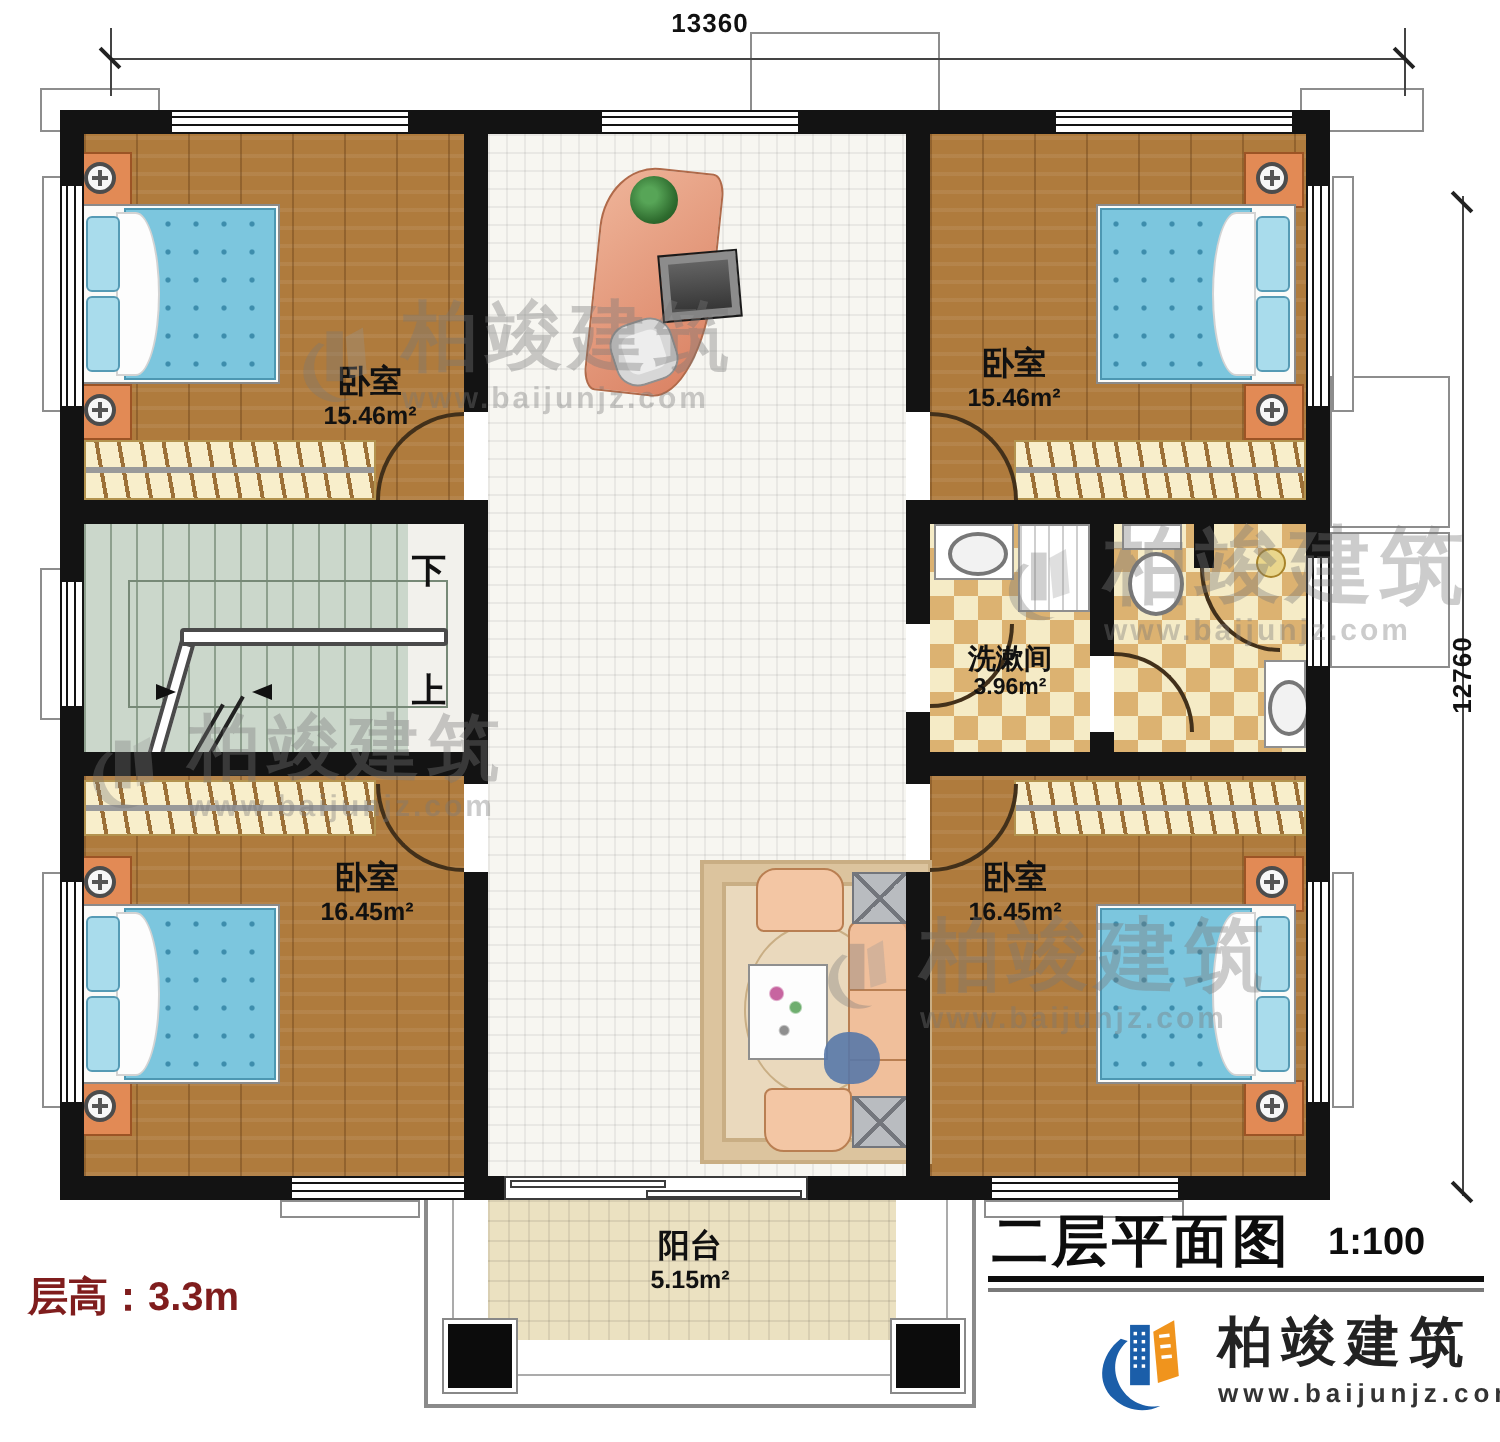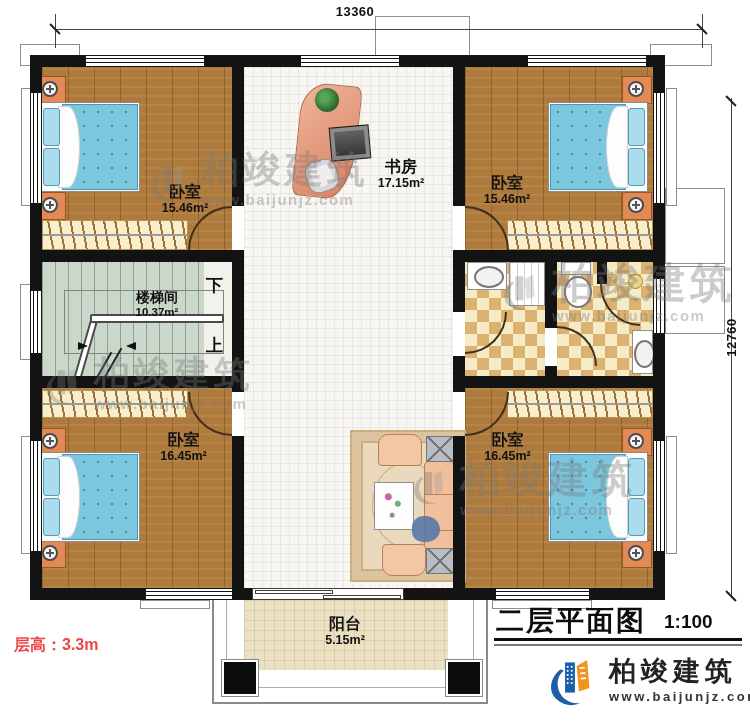--- a/index.html
+++ b/index.html
@@ -228,46 +228,42 @@
   <div class="abs" style="left:212px;top:600px;width:276px;height:104px;border:2px solid #8a8a8a;border-top:none;z-index:3;box-sizing:border-box;"></div>
   <div class="abs" style="left:226px;top:600px;width:248px;height:88px;border:1px solid #ababab;border-top:none;z-index:3;box-sizing:border-box;"></div>
   <div class="floor balconyfloor" style="left:244px;top:600px;width:204px;height:70px;z-index:4;"></div>
   <div class="abs" style="left:222px;top:660px;width:32px;height:32px;background:#0c0c0c;border:2px solid #fff;box-shadow:0 0 0 1px #888;z-index:6;"></div>
   <div class="abs" style="left:446px;top:660px;width:32px;height:32px;background:#0c0c0c;border:2px solid #fff;box-shadow:0 0 0 1px #888;z-index:6;"></div>
 
   <div class="room-label" style="left:130px;top:183px;width:110px;">
     <span class="nm">卧室</span>
     <span class="ar">15.46m²</span>
   </div>
-  <div class="room-label" style="left:356px;top:158px;width:90px;">
-    <span class="nm">书房</span>
-    <span class="ar">17.15m²</span>
-  </div>
   <div class="room-label" style="left:462px;top:174px;width:90px;">
     <span class="nm">卧室</span>
     <span class="ar">15.46m²</span>
   </div>
-  <div class="room-label sm" style="left:112px;top:290px;width:90px;">
-    <span class="nm">楼梯间</span>
-    <span class="ar">10.37m²</span>
+  <div class="room-label sm" style="left:462px;top:322px;width:86px;">
+    <span class="nm">洗漱间</span>
+    <span class="ar">3.96m²</span>
   </div>
   <div class="room-label" style="left:136px;top:431px;width:95px;">
     <span class="nm">卧室</span>
     <span class="ar">16.45m²</span>
   </div>
   <div class="room-label" style="left:460px;top:431px;width:95px;">
     <span class="nm">卧室</span>
     <span class="ar">16.45m²</span>
   </div>
   <div class="room-label" style="left:305px;top:615px;width:80px;z-index:30;">
     <span class="nm" style="font-size:16px;text-align:center;">阳台</span>
     <span class="ar">5.15m²</span>
   </div>
 
-  <div class="abs" style="left:14px;top:635px;font-size:16px;font-weight:bold;color:#ef4444;z-index:30;">层高：3.3m</div>
+  <div class="abs" style="left:14px;top:635px;font-size:20px;font-weight:bold;color:#7f1d1d;z-index:30;">层高：3.3m</div>
 
   <div class="abs" style="left:496px;top:602px;font-size:28px;font-weight:bold;letter-spacing:2px;color:#0d0d0d;z-index:30;">二层平面图</div>
   <div class="abs" style="left:664px;top:611px;font-size:19px;font-weight:bold;color:#0d0d0d;z-index:30;">1:100</div>
   <div class="abs" style="left:494px;top:638px;width:248px;height:3px;background:#0d0d0d;z-index:30;"></div>
   <div class="abs" style="left:494px;top:644px;width:248px;height:1.5px;background:#7a7a7a;z-index:30;"></div>
 
   <div class="abs" style="left:543px;top:652px;display:flex;align-items:center;z-index:30;">
     <svg width="58" height="58" viewBox="0 0 100 100">
       <path d="M30 30 C12 44 8 68 24 82 C36 93 52 94 64 88 C48 90 34 82 28 68 C22 54 26 40 36 32 Z" fill="#1b5ea9"></path>
       <rect x="38" y="18" width="17" height="52" fill="#1b5ea9"></rect>

